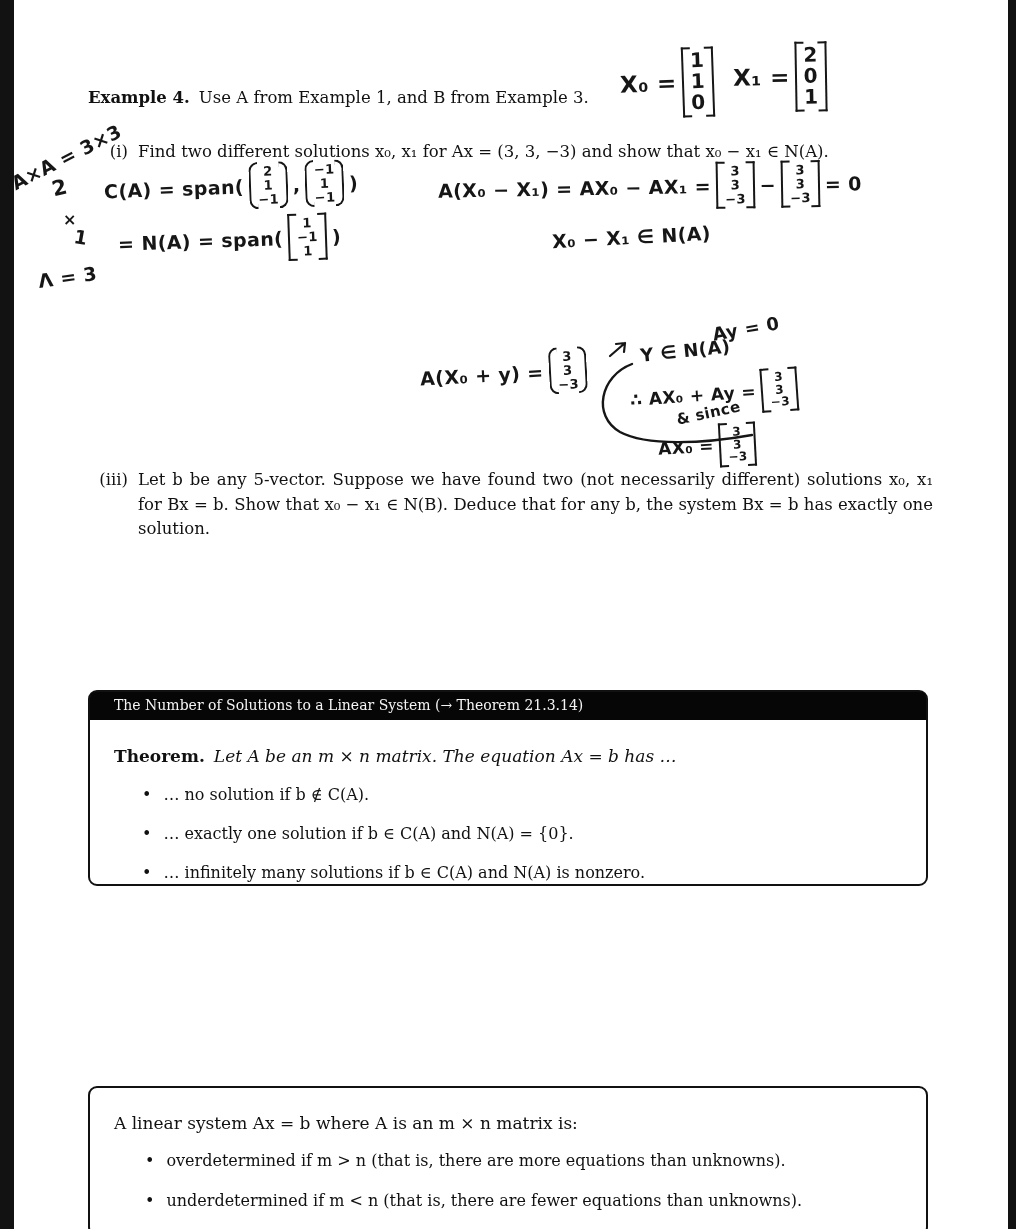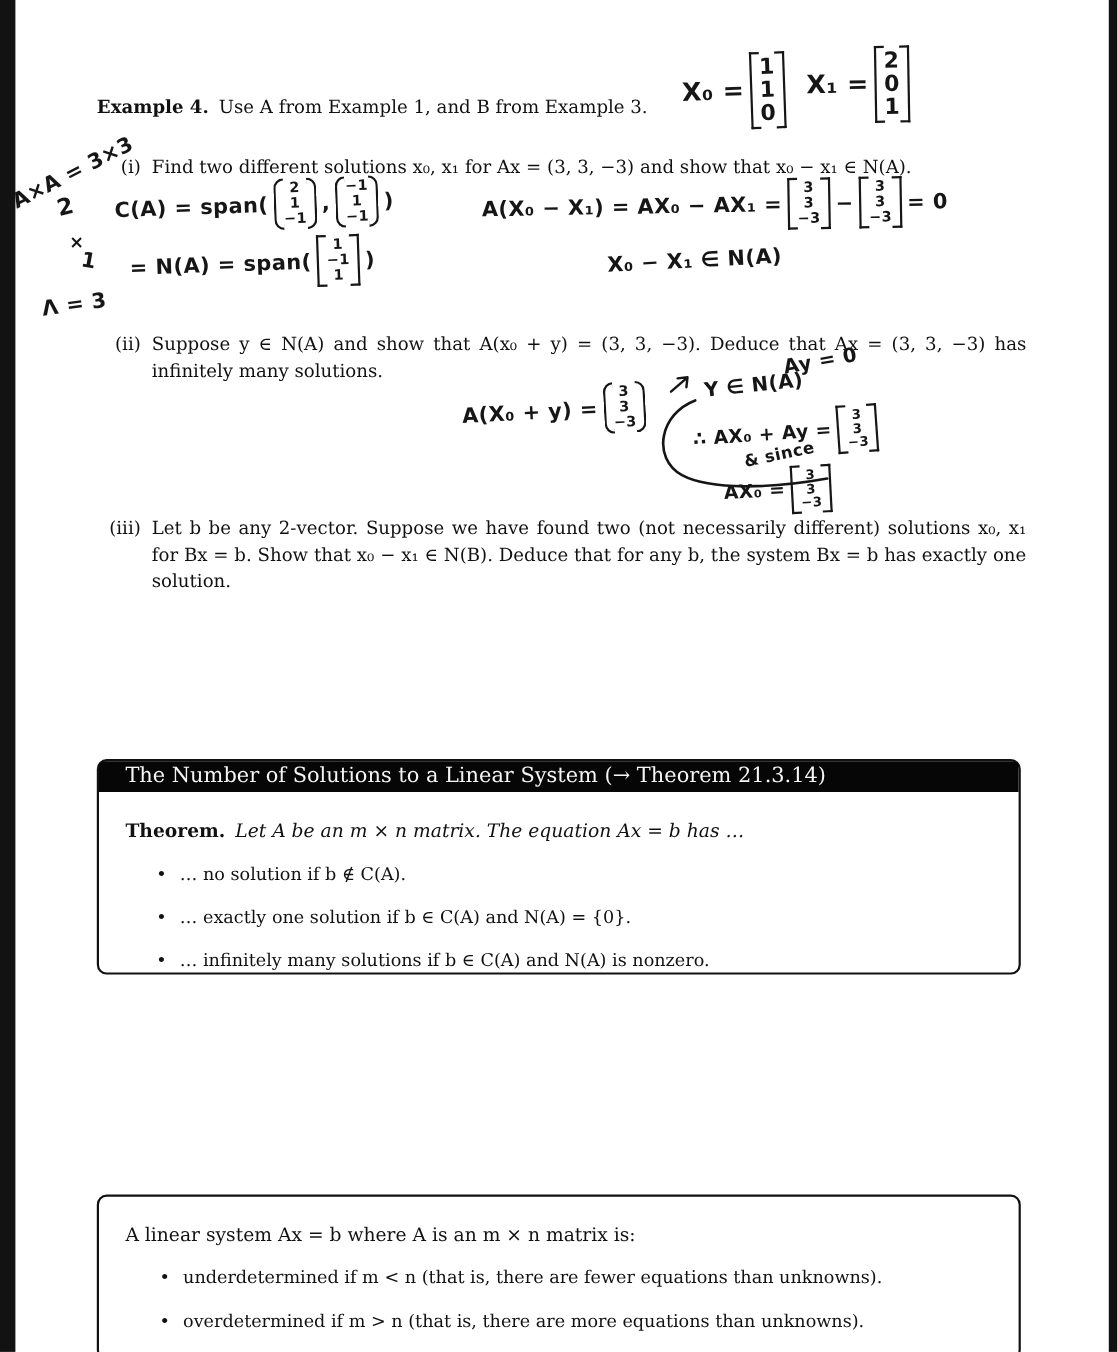--- a/index.html
+++ b/index.html
@@ -20,21 +20,21 @@
   #item-ii{left:88px;top:301px;width:845px;}
   #item-ii .txt{width:795px;}
   #item-iii{left:88px;top:468px;width:845px;}
   #item-iii .txt{width:795px;}
 
   
   .tbox{position:absolute;left:88px;width:840px;border:2.6px solid #111;border-radius:9px;
         box-sizing:border-box;background:#fff;}
   #theorem-box{top:690px;height:196px;}
   #theorem-box .hdr{background:#060606;color:#f5f5f5;height:28px;line-height:27px;
-        padding-left:24px;font-size:19px;border-radius:5px 5px 0 0;white-space:nowrap;}
+        padding-left:24px;font-size:14px;border-radius:5px 5px 0 0;white-space:nowrap;}
   #theorem-box .bodyarea{padding:13px 24px 0 24px;}
   .lead{font-size:17px;line-height:22px;margin-top:12px;}
   .lead .it{font-style:italic;}
   .bullets{margin-top:16px;}
   .bullet{display:flex;font-size:16px;line-height:23px;margin-bottom:16px;}
   .bullet::before{content:"•";font-style:normal;margin-right:12px;}
   #theorem-box .bullet{margin-left:28px;}
   #systems-box{top:1086px;height:150px;}
   #systems-box .bodyarea{padding:12px 24px 0 24px;}
   #systems-box .bullet{font-style:normal;margin-left:31px;margin-bottom:17px;}
@@ -154,24 +154,20 @@
     <span>−</span>
     <span class="vec vec-sm">
       <span>3</span>
       <span>3</span>
       <span>−3</span>
     </span>
     <span>= 0</span>
   </div>
   <div class="hw" id="hw-concl-i">X₀ − X₁ ∈ N(A)</div>
 
-  <div class="item" id="item-ii">
-    <span class="lbl">(ii)</span>
-    <span class="txt">Suppose y ∈ N(A) and show that A(x₀ + y) = (3, 3, −3). Deduce that Ax = (3, 3, −3) has infinitely many solutions.</span>
-  </div>
 
   <div class="hw" id="hw-ay0">Ay = 0</div>
   <div class="hw" id="hw-work-ii">
     <span>A(X₀ + y) =</span>
     <span class="vec vec-sm round">
       <span>3</span>
       <span>3</span>
       <span>−3</span>
     </span>
   </div>
@@ -193,21 +189,21 @@
       <span>−3</span>
     </span>
   </div>
   <svg id="hw-arrow" width="210" height="140" viewBox="0 0 210 140">
     <path d="M 52 34 C 20 46, 12 86, 40 102 C 66 116, 122 114, 172 105" fill="none" stroke="#161616" stroke-width="2.4" stroke-linecap="round"></path>
     <path d="M 30 26 L 45 13 M 45 13 L 36 14 M 45 13 L 44 22" fill="none" stroke="#161616" stroke-width="2.2" stroke-linecap="round"></path>
   </svg>
 
   <div class="item" id="item-iii">
     <span class="lbl">(iii)</span>
-    <span class="txt">Let b be any 2-vector. Suppose we have found two (not necessarily different) solutions x₀, x₁ for Bx = b. Show that x₀ − x₁ ∈ N(B). Deduce that for any b, the system Bx = b has exactly one solution.</span>
+    <span class="txt">Let b be any 5-vector. Suppose we have found two (not necessarily different) solutions x₀, x₁ for Bx = b. Show that x₀ − x₁ ∈ N(B). Deduce that for any b, the system Bx = b has exactly one solution.</span>
   </div>
 
   <div class="tbox" id="theorem-box">
     <div class="hdr">The Number of Solutions to a Linear System (→ Theorem 21.3.14)</div>
     <div class="bodyarea">
       <div class="lead">
         <span class="b">Theorem.</span><span class="it">Let A be an m × n matrix. The equation Ax = b has …</span>
       </div>
       <div class="bullets">
         <div class="bullet">
@@ -222,22 +218,22 @@
       </div>
     </div>
   </div>
 
 
   <div class="tbox" id="systems-box">
     <div class="bodyarea">
       <div class="lead">A linear system Ax = b where A is an m × n matrix is:</div>
       <div class="bullets">
         <div class="bullet">
+            <span>overdetermined if m &gt; n (that is, there are more equations than unknowns).</span>
+          </div>
+        <div class="bullet">
             <span>underdetermined if m &lt; n (that is, there are fewer equations than unknowns).</span>
-          </div>
-        <div class="bullet">
-            <span>overdetermined if m &gt; n (that is, there are more equations than unknowns).</span>
           </div>
       </div>
     </div>
   </div>
 
 </div>
 
 </body></html>

